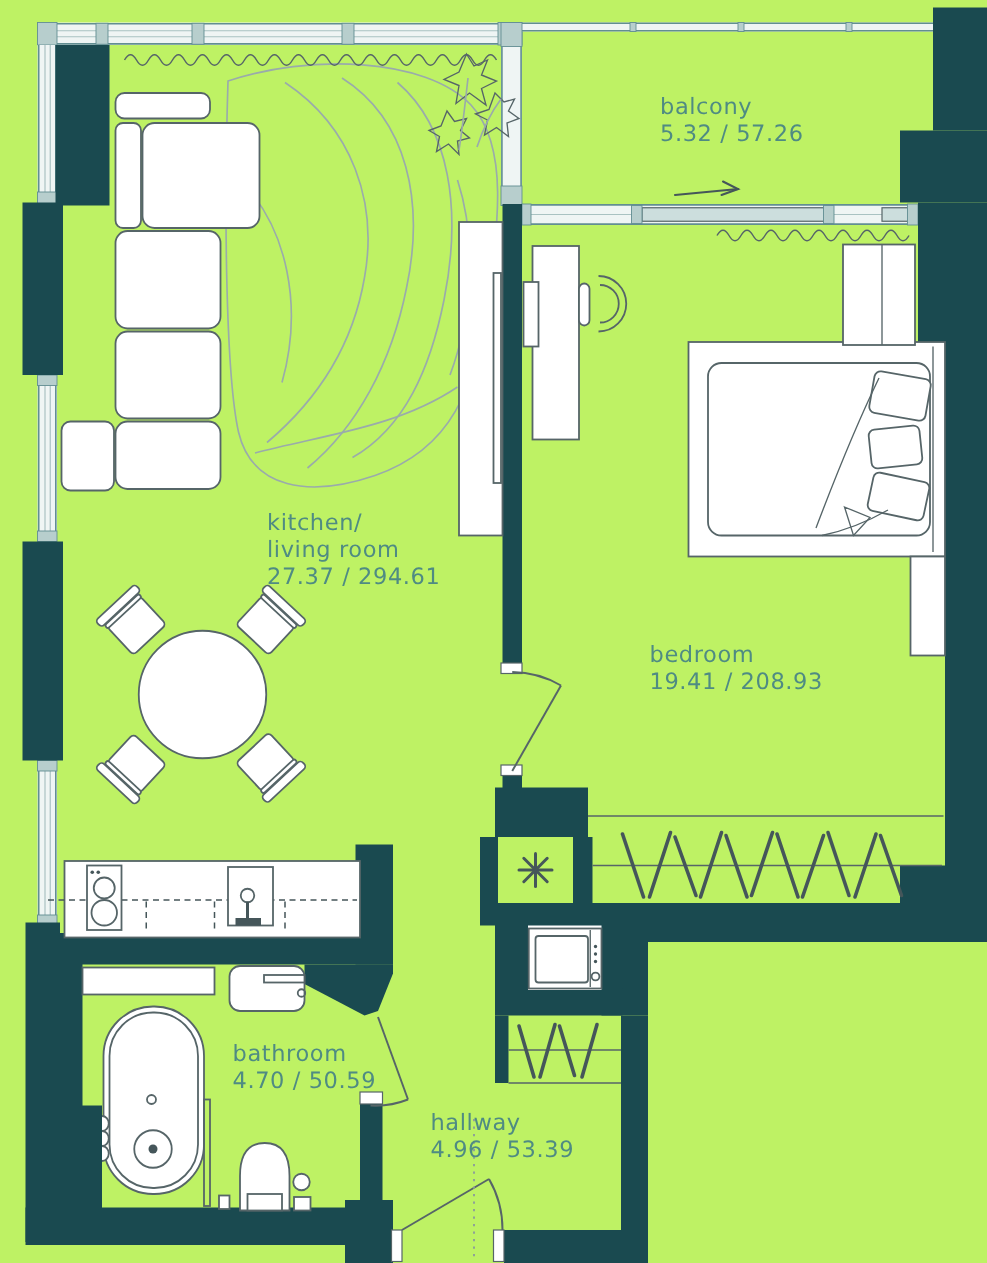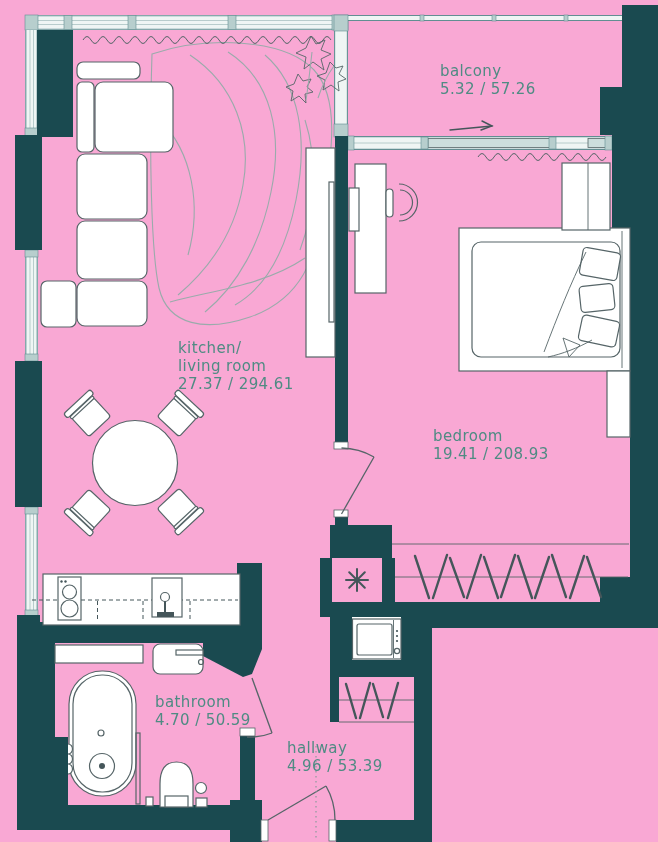--- a/index.html
+++ b/index.html
@@ -1,20 +1,20 @@
 <!DOCTYPE html>
 <html style="--wall: #1a4a50; --label: #4f8b83; --line: #566568; --frame: #628e92; --glass: #eff5f4; --panel: #ccdedd; --mullion: #b7cecd; --rug: #9aabab; --dash: #45565a;"><head>
 <meta charset="utf-8">
 <style>
   :root{
     --wall:#1a4a50; --label:#4f8b83; --line:#566568; --frame:#628e92;
     --glass:#eff5f4; --panel:#ccdedd; --mullion:#b7cecd; --rug:#9aabab; --dash:#45565a;
   }
   html,body{margin:0;padding:0;background:#fff;}
-  .plan-wrap{width:658px;height:842px;position:relative;background:#f9a8d4;}
+  .plan-wrap{width:658px;height:842px;position:relative;background:#bef264;}
   svg{display:block;}
   .wall{fill:var(--wall);stroke:none;}
   .jamb{fill:#fff;stroke:var(--line);stroke-width:.8;}
   .furn{fill:#fff;stroke:var(--line);stroke-width:1.2;}
   .furn-n{fill:none;stroke:var(--line);stroke-width:1.2;}
   .thin{fill:none;stroke:var(--line);stroke-width:.9;}
   .rug-l{fill:none;stroke:var(--rug);stroke-width:1.1;}
   .glass{fill:var(--glass);stroke:none;}
   .frame{stroke:var(--frame);stroke-width:1.1;fill:none;}
   .frame-lt{stroke:#a9c2c2;stroke-width:.8;fill:none;}

